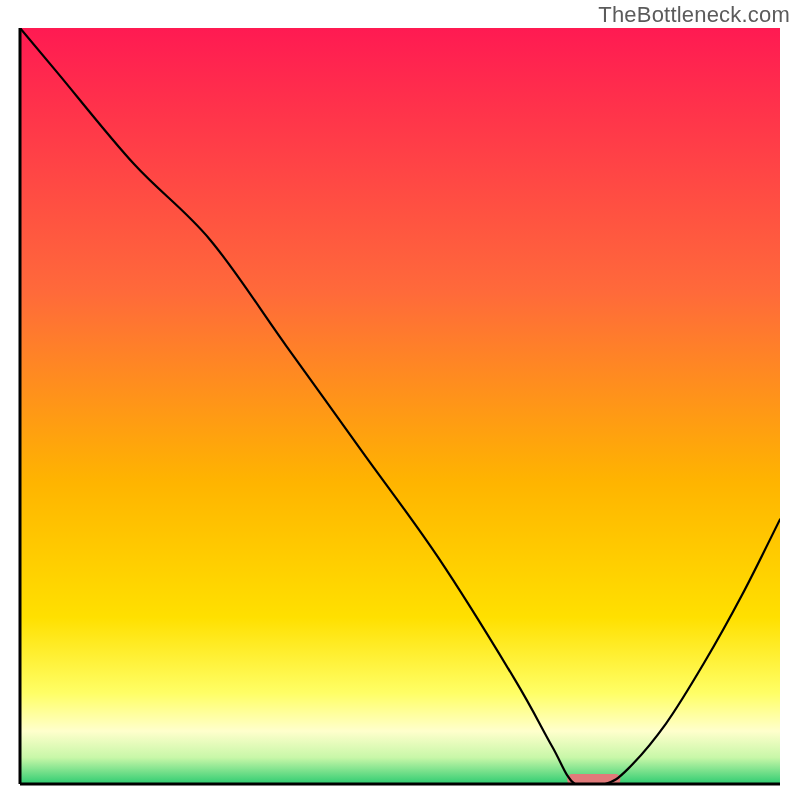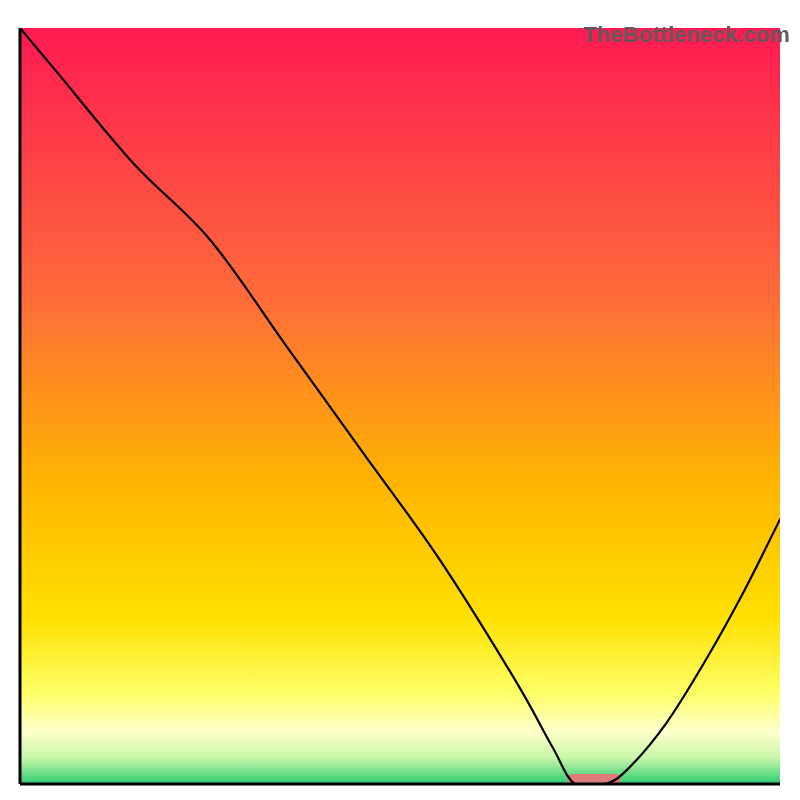--- a/index.html
+++ b/index.html
@@ -13,25 +13,24 @@
   .chart-container {
     position: relative;
     width: 800px;
     height: 800px;
   }
   .watermark {
     position: absolute;
     top: 2px;
     right: 10px;
     font-size: 22px;
-    font-weight: 700;
+    font-weight: 400;
     color: #5b5b5b;
     letter-spacing: 0.2px;
     z-index: 20;
-    margin-top: 20px;
   }
   svg.plot {
     position: absolute;
     left: 0;
     top: 0;
     width: 800px;
     height: 800px;
   }
   .axis-line {
     stroke: #000000;

